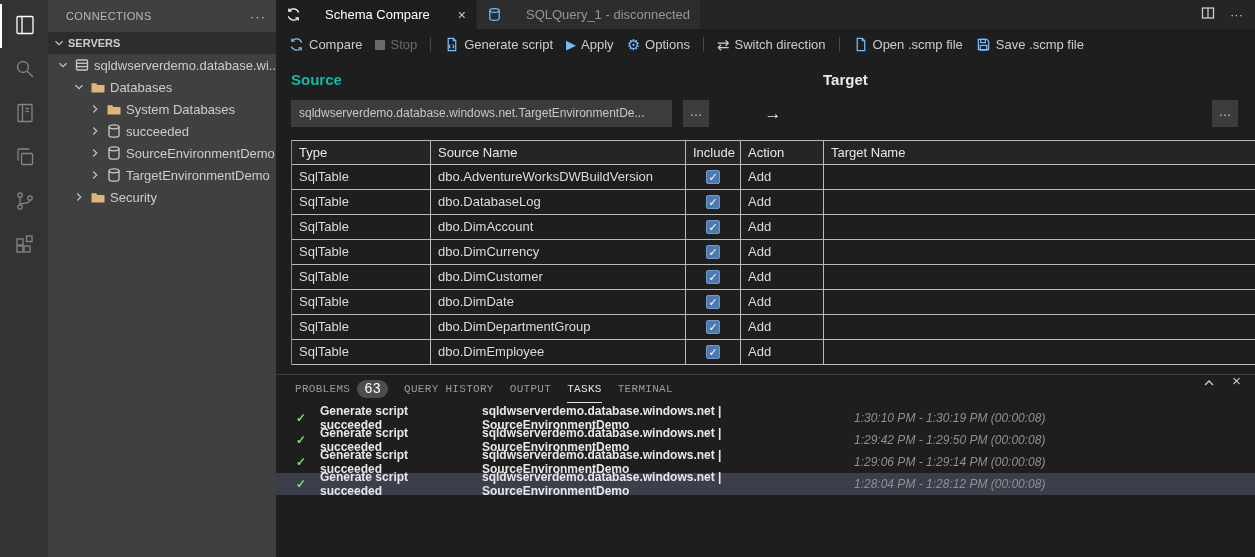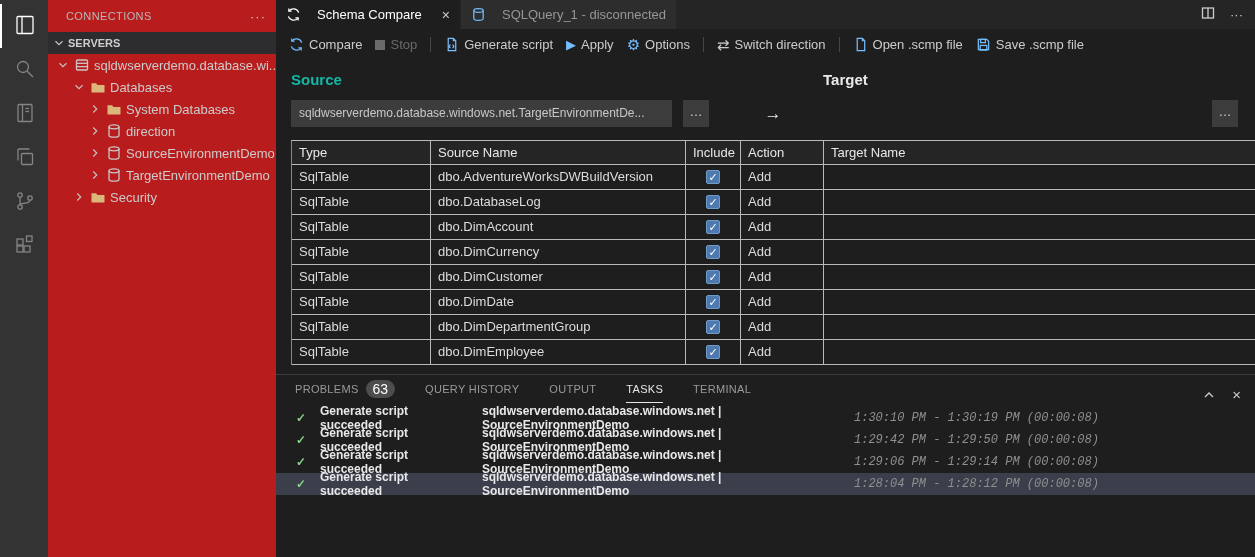--- a/index.html
+++ b/index.html
@@ -9,37 +9,37 @@
   svg.s { stroke:currentColor; fill:none; stroke-width:1.3; }
 
   
   .activity-bar { position:absolute; left:0; top:0; width:48px; height:557px; background:#333333;
                   display:flex; flex-direction:column; padding-top:4px; }
   .act-item { height:44px; display:flex; align-items:center; justify-content:center;
               color:#858585; cursor:pointer; border-left:2px solid transparent; }
   .act-item.active { color:#ffffff; border-left-color:#ffffff; }
 
   
-  .sidebar { position:absolute; left:48px; top:0; width:228px; height:557px; background:#b91c1c; }
+  .sidebar { position:absolute; left:48px; top:0; width:228px; height:557px; background:#404040; }
   .sidebar-header { height:32px; display:flex; align-items:center; padding:0 10px 0 18px;
                     font-size:11px; color:#b8b8b8; letter-spacing:0.4px; }
   .sidebar-header .more { margin-left:auto; color:#cccccc; font-size:13px; cursor:pointer; letter-spacing:1px; }
   .servers-row { height:22px; background:#2d2d30; display:flex; align-items:center; gap:2px;
                  padding-left:4px; font-size:11px; font-weight:bold; color:#cccccc; cursor:pointer; }
   .tree-item { height:22px; display:flex; align-items:center; gap:4px; cursor:pointer;
                color:#cccccc; white-space:nowrap; overflow:hidden; }
   .lvl0 { padding-left:8px; } .lvl1 { padding-left:24px; } .lvl2 { padding-left:40px; }
   .chev { width:14px; height:14px; flex:0 0 14px; color:#c5c5c5; }
   .chev.open svg { transform:rotate(90deg); }
   .tree-ic { width:16px; height:16px; flex:0 0 16px; color:#c8c8c8; }
 
   
   .main { position:absolute; left:276px; top:0; width:979px; height:557px; }
   .tab-bar { position:absolute; left:0; top:0; width:100%; height:29px; background:#252526; display:flex; }
-  .tab { display:flex; align-items:center; gap:16px; padding:0 10px; cursor:pointer;text-align:center; }
+  .tab { display:flex; align-items:center; gap:24px; padding:0 10px; cursor:pointer;text-align:center; }
   .tab.active { background:#1e1e1e; color:#ffffff; }
   .tab.inactive { background:#2d2d2d; color:#969696; margin-left:1px; }
   .tab-ic { width:15px; height:15px; }
   .tab-ic.blue { color:#75beff; }
   .tab-close { margin-left:4px; font-size:14px; color:#cccccc; cursor:pointer; }
   .tab-actions { margin-left:auto; display:flex; align-items:center; gap:14px; padding-right:12px; color:#cccccc; }
 
   
   .toolbar { position:absolute; left:0; top:29px; width:100%; height:31px; display:flex;
              align-items:center; padding-left:13px; gap:13px; }
@@ -69,36 +69,36 @@
   .trow { display:contents; }
   .cell { border-right:1px solid #b9b9b9; border-bottom:1px solid #b9b9b9; height:25px;
           line-height:24px; padding:0 7px; color:#dcdcdc; overflow:hidden; white-space:nowrap; }
   .cell.th { background:#252526; color:#e8e8e8; height:24px; line-height:23px; }
   .cell.cb { display:flex; align-items:center; justify-content:center; padding:0; }
   .checkbox { width:14px; height:14px; background:#4d79ae; border:1px solid #6f9ac9; border-radius:2px;
               color:#ffffff; font-size:11px; line-height:13px; text-align:center; cursor:pointer; }
 
   
   .panel { position:absolute; left:0; top:374px; width:100%; height:183px; border-top:1px solid #3c3c3c; }
-  .panel-tabs { height:28px; display:flex; align-items:flex-end; gap:30px; padding-left:19px;
-                font-size:11px; color:#9a9a9a; }
+  .panel-tabs { height:28px; display:flex; align-items:flex-start; gap:16px; padding-left:19px;
+                font-size:11px; color:#9a9a9a;font-family:Liberation Mono, monospace; }
   .ptab { display:flex; align-items:center; gap:7px; cursor:pointer; height:100%; letter-spacing:0.3px; }
   .ptab.active { color:#e7e7e7; border-bottom:1px solid #e7e7e7; }
   .badge { background:#4d4d4d; color:#ffffff; border-radius:9px; padding:1px 7px; font-size:14px; letter-spacing:0; }
   .panel-actions { margin-left:auto; display:flex; align-items:center; gap:15px; padding-right:14px; color:#cccccc; }
   .pact { width:16px; height:16px; cursor:pointer; color:#cccccc; }
   .pact.x { font-size:15px; width:auto; line-height:1; }
   .task-list { padding-top:4px; }
   .task-row { height:22px; display:flex; align-items:center; padding-left:20px; gap:10px;
               font-size:12px; cursor:pointer; }
   .task-row.selected { background:#3a3f4b; }
   .tcheck { color:#89d185; font-weight:bold; width:14px; }
   .tstatus { font-weight:bold; color:#e8e8e8; width:152px; flex:0 0 auto; }
   .tdetail { font-weight:bold; color:#e8e8e8; width:362px; flex:0 0 auto; }
-  .ttime { font-style:italic; color:#8f8f8f;font-family:Liberation Mono, monospace; }
+  .ttime { font-style:italic; color:#8f8f8f; }
 </style>
 </head>
 <body>
 
 <div class="app">
 
   <div class="activity-bar">
     <div class="act-item active">
       <span><svg class="s" width="24" height="24" viewBox="0 0 24 24">
             <rect x="4" y="3.5" width="16" height="17" rx="1"></rect>
@@ -186,21 +186,21 @@
       <span>System Databases</span>
     </div>
     <div class="tree-item lvl2">
       <span class="chev"><svg class="s" width="14" height="14" viewBox="0 0 16 16">
             <path d="M6 4l4 4-4 4"></path>
           </svg></span>
       <span class="tree-ic"><svg class="s" width="16" height="16" viewBox="0 0 16 16">
             <ellipse cx="8" cy="3.8" rx="5" ry="2"></ellipse>
             <path d="M3 3.8v8.4c0 1.1 2.2 2 5 2s5-.9 5-2V3.8"></path>
           </svg></span>
-      <span>direction</span>
+      <span>succeeded</span>
     </div>
     <div class="tree-item lvl2">
       <span class="chev"><svg class="s" width="14" height="14" viewBox="0 0 16 16">
             <path d="M6 4l4 4-4 4"></path>
           </svg></span>
       <span class="tree-ic"><svg class="s" width="16" height="16" viewBox="0 0 16 16">
             <ellipse cx="8" cy="3.8" rx="5" ry="2"></ellipse>
             <path d="M3 3.8v8.4c0 1.1 2.2 2 5 2s5-.9 5-2V3.8"></path>
           </svg></span>
       <span>SourceEnvironmentDemo</span>

